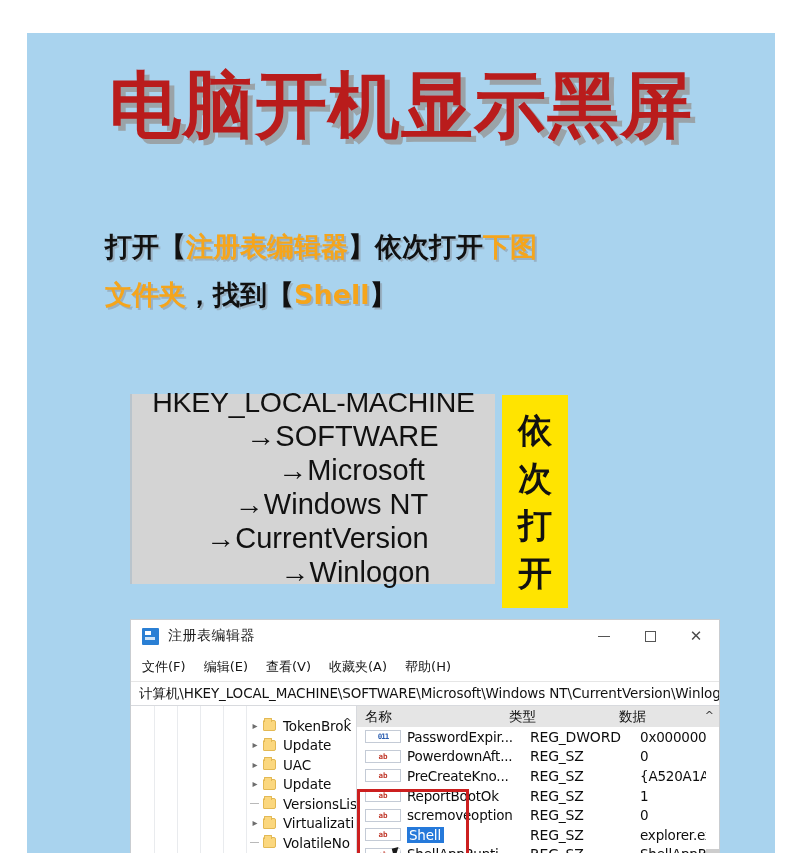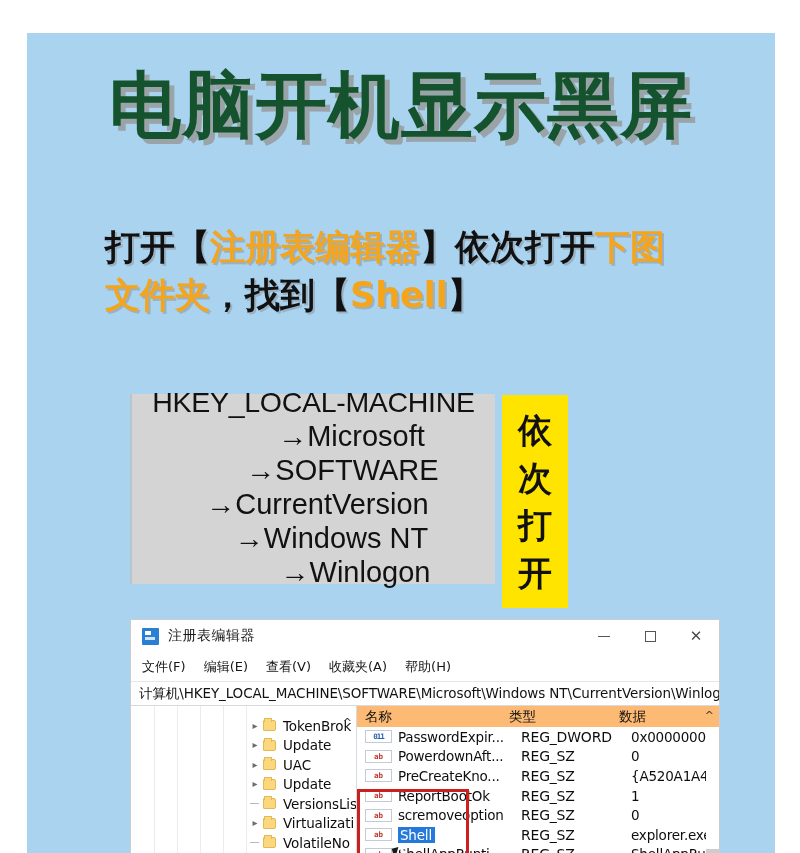--- a/index.html
+++ b/index.html
@@ -26,33 +26,33 @@
   #headline {
     position: absolute;
     left: 0; top: 36px;
     width: 748px;
     text-align: center;
     font-family: "DejaVu Sans", "Liberation Sans", sans-serif;
     font-weight: 700;
     font-size: 72px;
     line-height: 1;
     letter-spacing: 1px;
-    color: #14532d;
+    color: #b91c1c;
     text-shadow: 5px 5px 0 #9aa3a8;
     white-space: nowrap;
   }
 
   
   #subtitle {
     position: absolute;
     left: 78px; top: 190px;
     width: 600px;
     font-family: "DejaVu Sans", "Liberation Sans", sans-serif;
     font-weight: 700;
-    font-size: 35px;
+    font-size: 27px;
     line-height: 48px;
     color: #111111;
     text-shadow: 2px 2px 0 rgba(140,150,160,.55);
     letter-spacing: 0px;
   }
   #subtitle .accent { color: #f5a51c; }
 
   
   #path-card {
     position: absolute;
@@ -266,21 +266,21 @@
   #reg-list {
     position: relative;
     flex: 1 1 auto;
     background: #ffffff;
     overflow: hidden;
   }
   #list-header {
     height: 21px;
     display: flex;
     align-items: center;
-    background: #fdba74;
+    background: #e5e5e5;
     position: relative;
   }
   #list-header .hcol {
     font-size: 13.5px;
     color: #111;
     white-space: nowrap;
   }
   #list-header .hname { width: 152px; padding-left: 8px; }
   #list-header .htype { width: 110px; }
   #list-header .hdata { flex: 1; }
@@ -290,21 +290,21 @@
     font-size: 11px; color: #3b3b3b;
     line-height: 1;
   }
   .list-row {
     height: 19.6px;
     display: flex;
     align-items: center;
     white-space: nowrap;
   }
   .list-row .ricon {
-    width: 27px; height: 13px;
+    width: 36px; height: 13px;
     margin-left: 8px; margin-right: 6px;
     flex: 0 0 auto;
     border: 1px solid #c4cbd6;
     background: #ffffff;
     position: relative;
     overflow: hidden;
     font-size: 7.5px;
     line-height: 11px;
     text-align: center;
     font-family: "DejaVu Sans Mono", monospace;
@@ -384,24 +384,24 @@
 
     <div id="headline">电脑开机显示黑屏</div>
 
     <div id="subtitle">
       <div><span>打开【</span><span class="accent">注册表编辑器</span><span>】依次打开</span><span class="accent">下图</span></div>
       <div><span class="accent">文件夹</span><span>，找到【</span><span class="accent">Shell</span><span>】</span></div>
     </div>
 
     <div id="path-card">
       <div class="pline first">HKEY_LOCAL-MACHINE</div>
+      <div class="pline ind1">→SOFTWARE</div>
       <div class="pline ind2">→Microsoft</div>
-      <div class="pline ind1">→SOFTWARE</div>
+      <div class="pline ind3">→Windows NT</div>
       <div class="pline ind4">→CurrentVersion</div>
-      <div class="pline ind3">→Windows NT</div>
       <div class="pline ind5">→Winlogon</div>
     </div>
 
     <div id="yellow-callout">
       <span>依</span>
       <span>次</span>
       <span>打</span>
       <span>开</span>
     </div>
 

